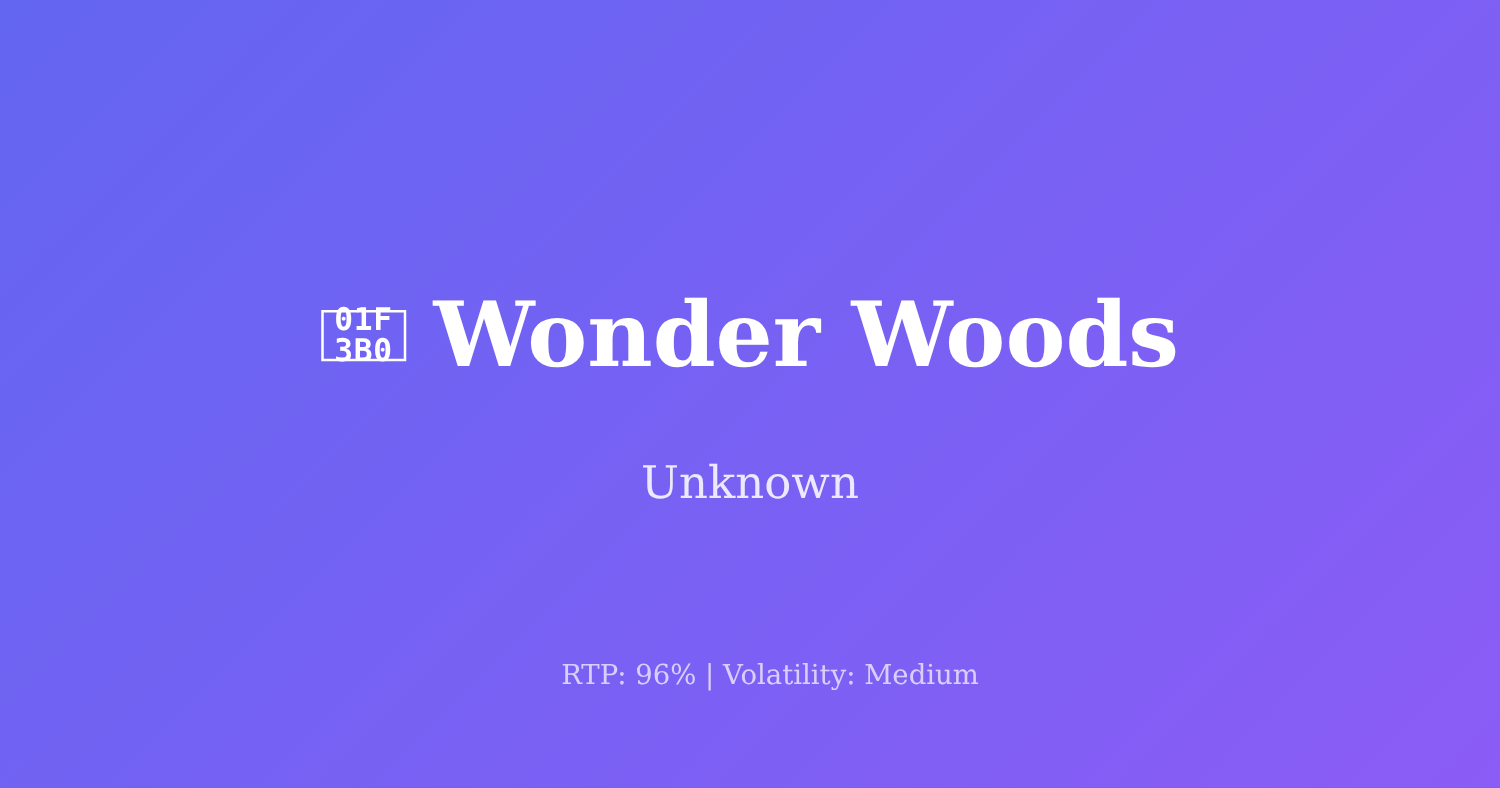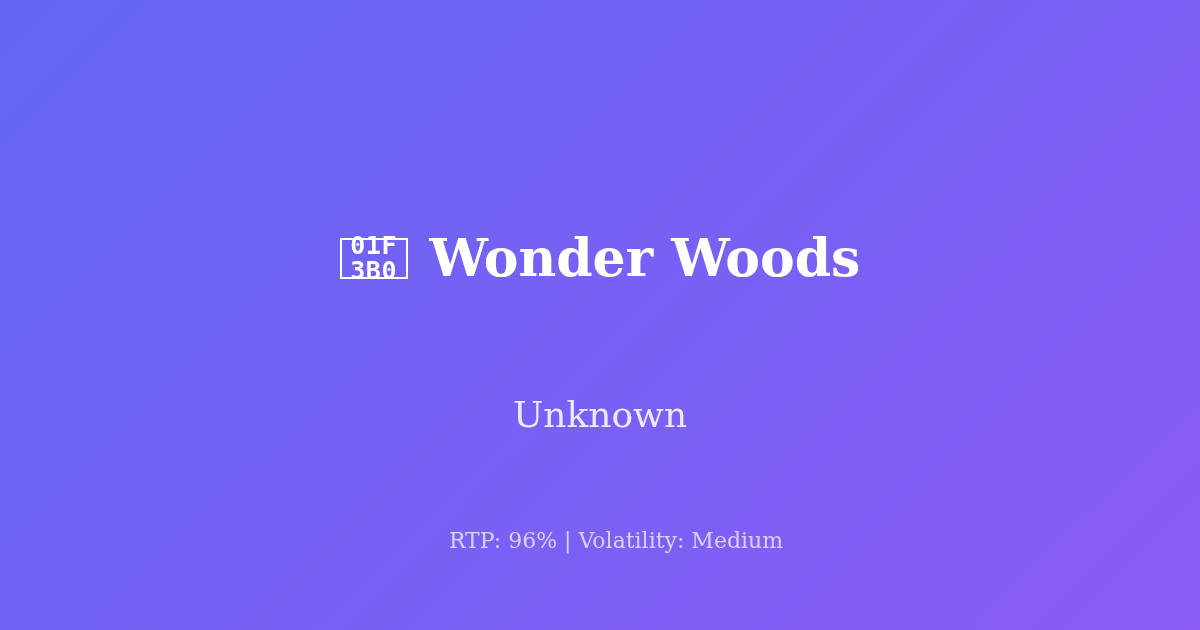--- a/index.html
+++ b/index.html
@@ -74,39 +74,38 @@
   }
 
   .tofu-row {
     display: block;
     height: 25px;
   }
 
   .game-title {
     font-family: "DejaVu Serif", "Liberation Serif", serif;
     font-weight: 700;
-    font-size: 52px;
+    font-size: 72px;
     line-height: 1;
     color: #ffffff;
     letter-spacing: 0px;
   }
 
   
   .provider {
     position: absolute;
     top: 364px;
     left: 0;
     width: 1200px;
     text-align: center;
     font-family: "DejaVu Serif", "Liberation Serif", serif;
     font-weight: 400;
     font-size: 36px;
     line-height: 46px;
     color: rgba(255, 255, 255, 0.86);
-    margin-top: 28px;
   }
 
   
   .stats {
     position: absolute;
     top: 526px;
     left: 0;
     width: 1200px;
     text-align: center;
     font-family: "DejaVu Serif", "Liberation Serif", serif;

